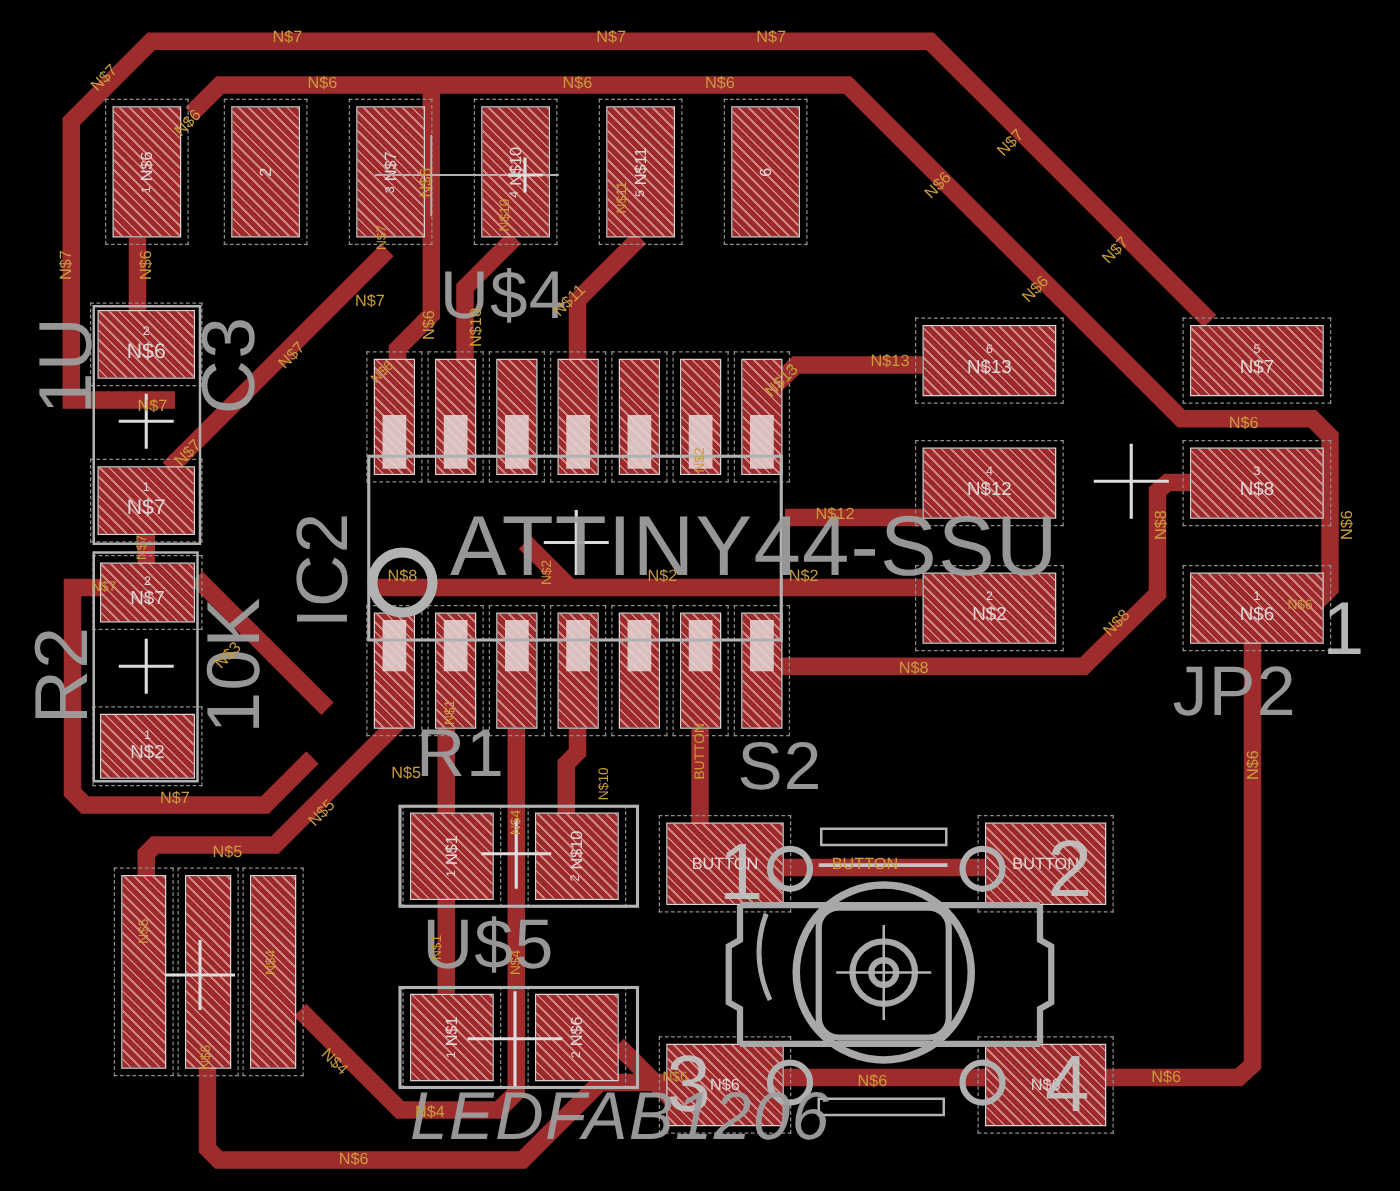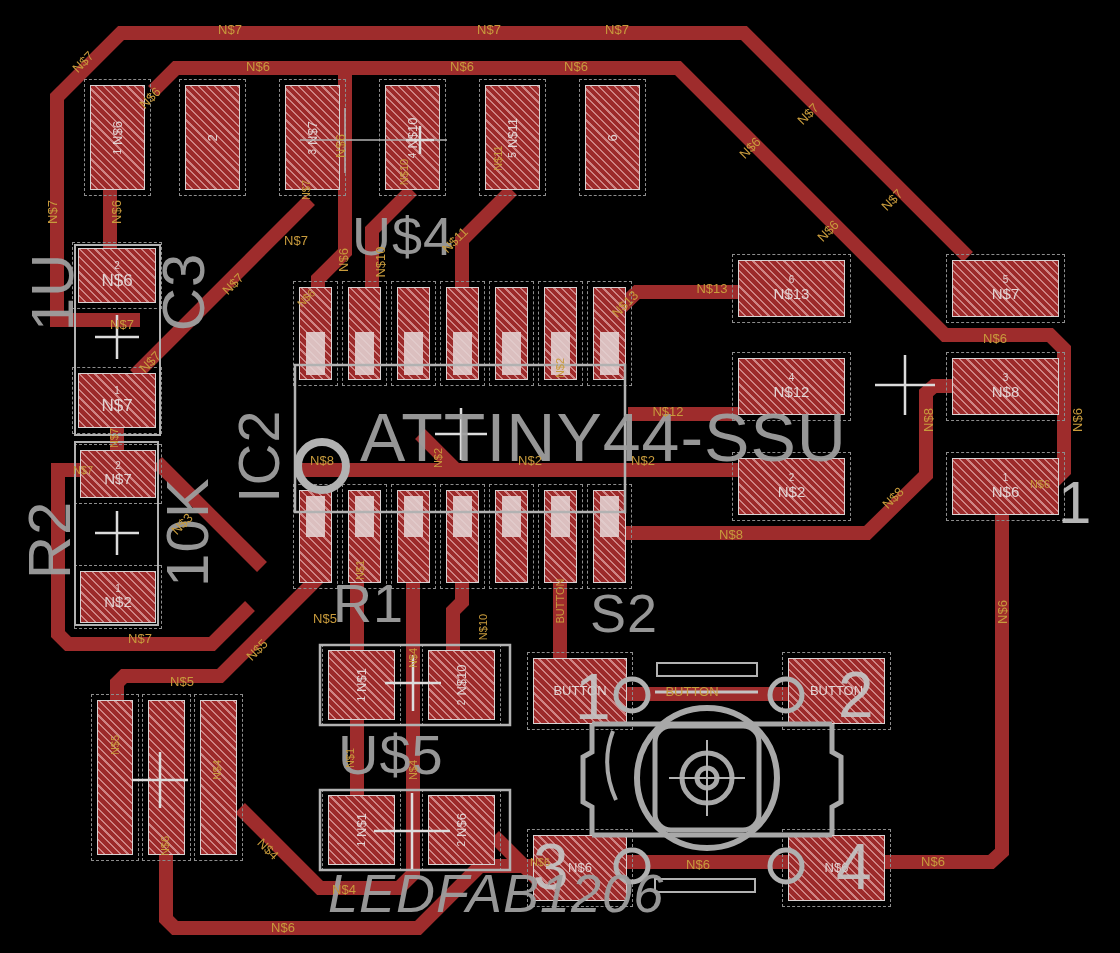--- a/index.html
+++ b/index.html
@@ -315,20 +315,21 @@
     </g>
   </svg>
 
   <div class="silktext" style="left:352px;top:205px;font-size:54px;">U$4</div>
   <div class="silktext vert" style="left:52px;top:292px;font-size:60px;">1U</div>
   <div class="silktext vert" style="left:183px;top:292px;font-size:60px;">C3</div>
   <div class="silktext vert" style="left:49px;top:540px;font-size:60px;">R2</div>
   <div class="silktext vert" style="left:187px;top:532px;font-size:60px;">10K</div>
   <div class="silktext vert" style="left:258px;top:456px;font-size:58px;">IC2</div>
   <div class="silktext" style="left:360px;top:398px;font-size:68px;">ATTINY44-SSU</div>
+  <div class="silktext" style="left:938px;top:520px;font-size:56px;">JP2</div>
   <div class="pin-num" style="left:1058px;top:468px;font-size:60px;">1</div>
   <div class="silktext" style="left:333px;top:572px;font-size:54px;">R1</div>
   <div class="silktext" style="left:338px;top:722px;font-size:56px;">U$5</div>
   <div class="silktext" style="left:328px;top:862px;font-size:54px;font-style:italic;">LEDFAB1206</div>
   <div class="silktext" style="left:590px;top:582px;font-size:54px;">S2</div>
   <div class="pin-num" style="left:575px;top:660px;font-size:64px;">1</div>
   <div class="pin-num" style="left:838px;top:658px;font-size:64px;">2</div>
   <div class="pin-num" style="left:533px;top:830px;font-size:64px;">3</div>
   <div class="pin-num" style="left:836px;top:830px;font-size:64px;">4</div>
 

